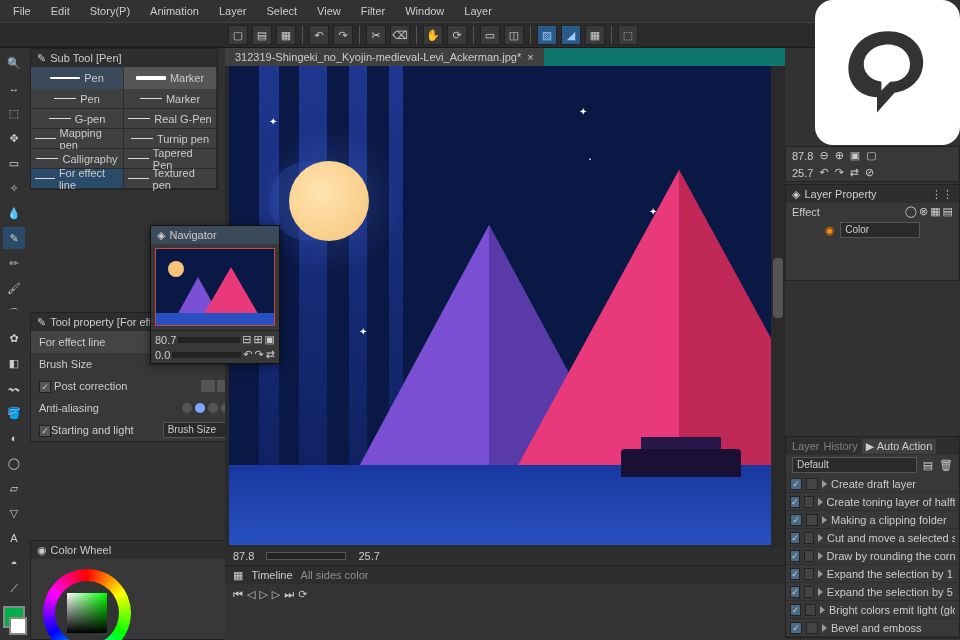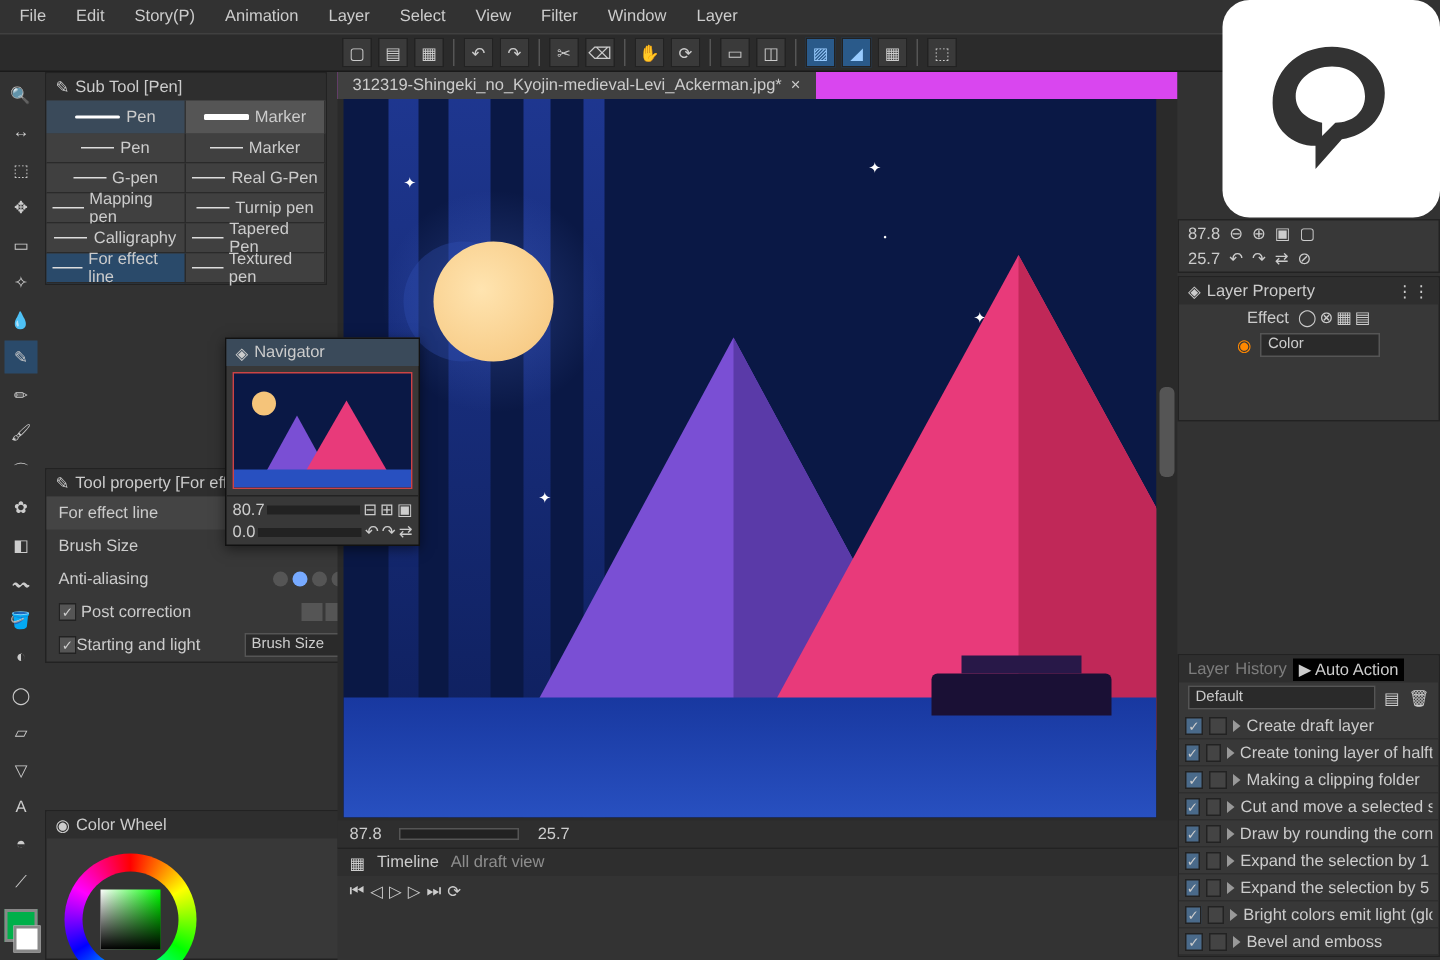--- a/index.html
+++ b/index.html
@@ -29,21 +29,21 @@
 .dots{display:flex;gap:3px}
 .dot{width:10px;height:10px;border-radius:50%;background:#555}
 .dot.on{background:#7af}
 select,.dd{background:#2a2a2a;border:1px solid #555;color:#ccc;font-size:10px;padding:1px 14px 1px 4px;height:16px}
 .colorwheel{position:absolute;left:30px;bottom:0;width:210px;height:100px;background:#383838;border:1px solid #222}
 .wheel{width:88px;height:88px;border-radius:50%;background:conic-gradient(red,yellow,lime,cyan,blue,magenta,red);position:absolute;left:12px;top:28px}
 .wheel::after{content:"";position:absolute;inset:12px;border-radius:50%;background:#333}
 .sq{position:absolute;left:36px;top:52px;width:40px;height:40px;background:linear-gradient(to right,#fff,#0f0);z-index:2}
 .sq::after{content:"";position:absolute;inset:0;background:linear-gradient(to top,#000,transparent)}
 .canvas-area{position:absolute;left:225px;top:48px;right:175px;bottom:75px;background:#2a2a2a}
-.tab-bar{height:18px;background:#d946ef;display:flex}
+.tab-bar{height:18px;background:#0f766e;display:flex}
 .doc-tab{padding:2px 10px;background:#404040;font-size:10px;display:flex;align-items:center;gap:6px}
 .canvas{position:absolute;left:4px;top:18px;right:14px;bottom:20px;background:#0a1845;overflow:hidden}
 .status{position:absolute;bottom:0;left:0;right:0;height:18px;background:#2e2e2e;display:flex;align-items:center;padding:0 8px;gap:12px;font-size:10px}
 .moon{position:absolute;left:60px;top:95px;width:80px;height:80px;border-radius:50%;background:radial-gradient(circle at 40% 40%,#ffe4b0,#f5c47a)}
 .moonshadow{position:absolute;left:40px;top:95px;width:80px;height:80px;border-radius:50%;background:rgba(50,80,180,.35)}
 .glow{position:absolute;left:25px;top:60px;width:150px;height:150px;border-radius:50%;background:radial-gradient(circle,rgba(100,140,255,.25),transparent 70%)}
 .stripe{position:absolute;top:0;bottom:0;background:linear-gradient(to bottom,rgba(60,100,255,.4),rgba(30,60,200,.15))}
 .mt1{position:absolute;bottom:60px;left:120px;width:0;height:0;border-left:140px solid transparent;border-right:140px solid transparent;border-bottom:260px solid #7a4fd4}
 .mt1b{position:absolute;bottom:60px;left:260px;width:0;height:0;border-right:140px solid transparent;border-bottom:260px solid #5a3aa8}
 .mt2{position:absolute;bottom:45px;left:270px;width:0;height:0;border-left:180px solid transparent;border-right:180px solid transparent;border-bottom:330px solid #e83a7a}
@@ -204,33 +204,33 @@
       <span>For effect line</span>
       <svg width="60" height="14">
         <path d="M0 10 Q30 0 60 10" stroke="#3d5" fill="none" stroke-width="2"></path>
       </svg>
     </div>
   <div class="prop-row">
       <span>Brush Size</span>
       <span>›</span>
     </div>
   <div class="prop-row">
+      <span><span class="chk">✓</span> <span>Post correction</span></span>
+      <div style="display:flex;gap:2px">
+        <div style="width:14px;height:12px;background:#555"></div>
+        <div style="width:14px;height:12px;background:#555"></div>
+      </div>
+    </div>
+  <div class="prop-row">
       <span>Anti-aliasing</span>
       <div class="dots">
         <div class="dot"></div>
         <div class="dot on"></div>
         <div class="dot"></div>
         <div class="dot"></div>
-      </div>
-    </div>
-  <div class="prop-row">
-      <span><span class="chk">✓</span> <span>Post correction</span></span>
-      <div style="display:flex;gap:2px">
-        <div style="width:14px;height:12px;background:#555"></div>
-        <div style="width:14px;height:12px;background:#555"></div>
       </div>
     </div>
   <div class="prop-row">
       <span><span class="chk">✓</span><span>Starting and light</span></span>
       <span class="dd">Brush Size</span>
     </div>
 </div>
 
 <div class="colorwheel">
   <div class="panel-hdr">
@@ -331,41 +331,41 @@
         <span>⇄</span>
         <span>⊘</span>
       </div>
   </div>
   <div class="r-panel">
     <div class="panel-hdr">
         <span>◈</span>
         <span>Layer Property</span>
         <span style="margin-left:auto">⋮⋮</span>
       </div>
-    <div class="r-row" style="justify-content:center">
+    <div class="r-row" style="justify-content:space-between">
         <span>Effect</span>
         <div style="display:flex;gap:2px">
           <span>◯</span>
           <span>⊗</span>
           <span>▦</span>
           <span>▤</span>
         </div>
       </div>
     <div class="r-row" style="justify-content:center">
         <span style="color:#f80">◉</span>
         <span class="dd" style="width:80px">Color</span>
       </div>
     <div style="height:40px"></div>
   </div>
   <div style="flex:1"></div>
   <div class="r-panel" style="flex:0 0 auto">
     <div class="panel-hdr">
       <span style="opacity:.5">Layer</span>
       <span style="opacity:.5">History</span>
-      <span style="background:#000000;padding:1px 4px">▶ <span>Auto Action</span></span>
+      <span style="background:#404040;padding:1px 4px">▶ <span>Auto Action</span></span>
     </div>
     <div class="r-row">
         <span class="dd" style="flex:1">Default</span>
         <span>▤</span>
         <span>🗑</span>
       </div>
     <div id="action-list">
         <div class="action-row">
           <span class="chk">✓</span>
           <span style="width:12px;height:12px;background:#444;border:1px solid #222"></span>
@@ -421,21 +421,21 @@
           <span style="white-space:nowrap;overflow:hidden">Bevel and emboss</span>
         </div>
       </div>
   </div>
 </div>
 
 <div class="timeline">
   <div class="tl-hdr">
       <span>▦</span>
       <span>Timeline</span>
-      <span style="opacity:.6">All draft view</span>
+      <span style="opacity:.6">All sides color</span>
     </div>
   <div style="padding:4px 8px;display:flex;gap:4px">
     <span>⏮</span>
       <span>◁</span>
       <span>▷</span>
       <span>▷</span>
       <span>⏭</span>
     <span>⟳</span>
   </div>
 </div>

